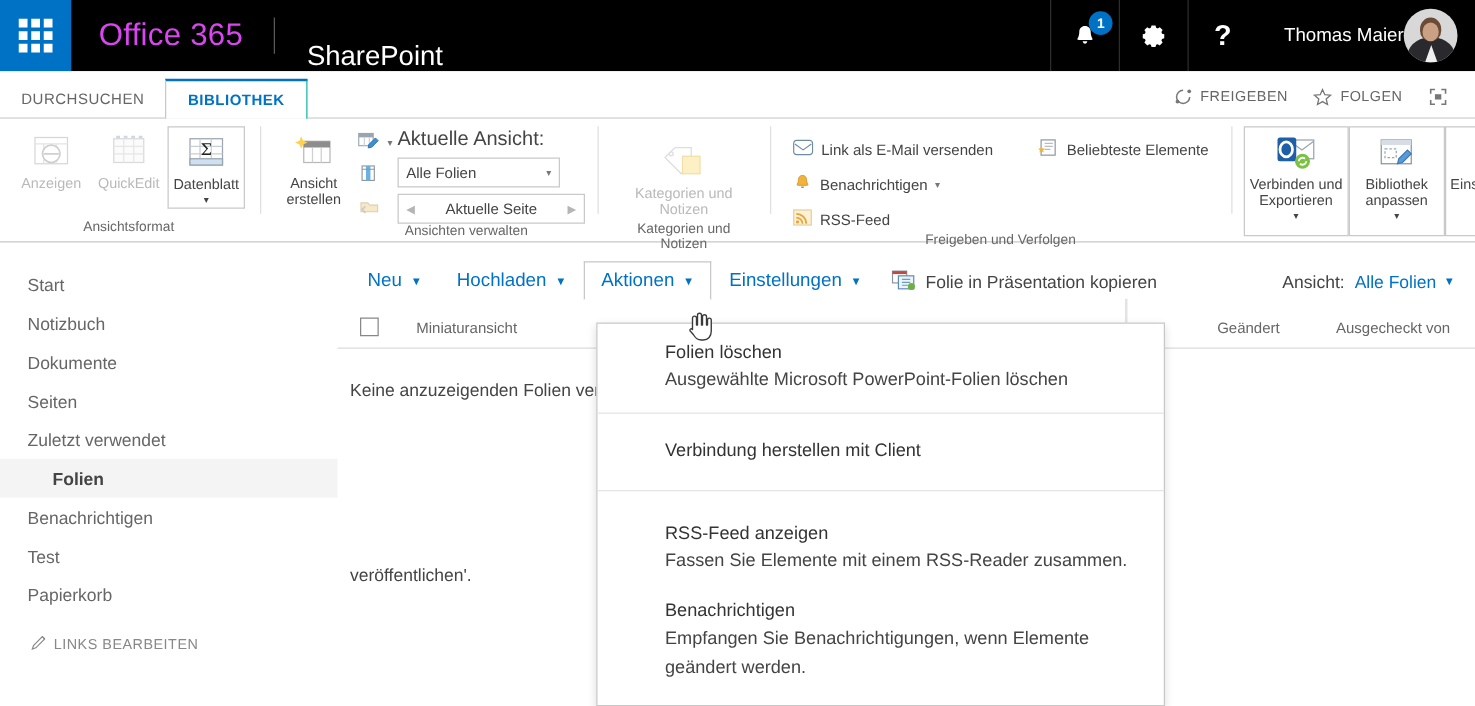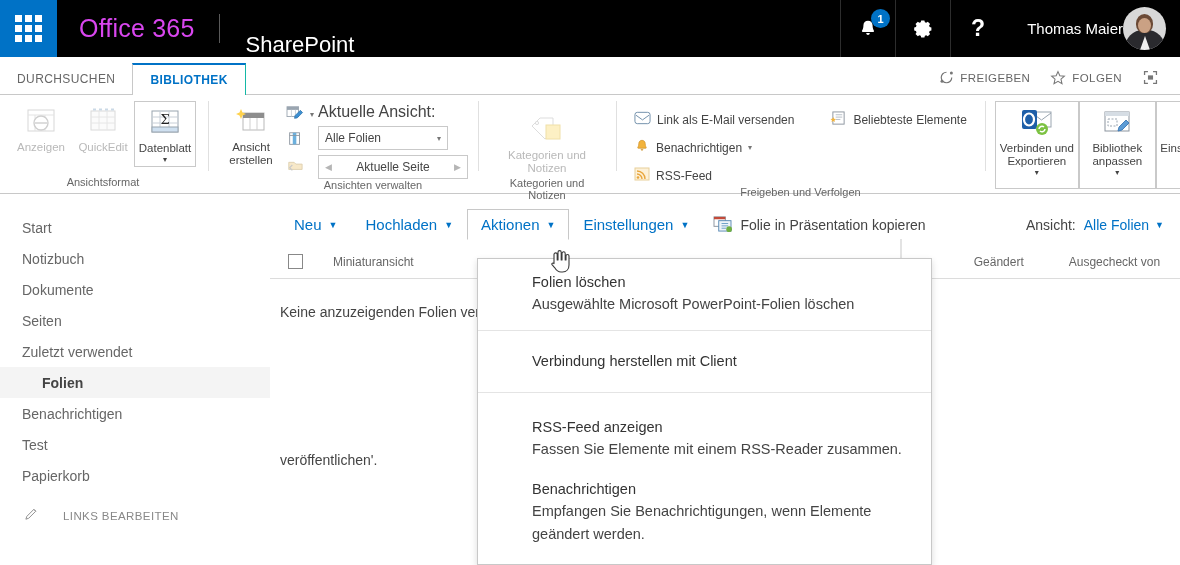--- a/index.html
+++ b/index.html
@@ -67,21 +67,21 @@
   .spinner { width:150px; height:24px; border:1px solid #c9c9c9; background:#fff; display:flex; align-items:center;
              justify-content:space-between; padding:0 6px; font-size:12px; color:#444; cursor:pointer;}
   .spinner .arr { color:#b5b5b5; font-size:9px; }
 
   
   .page { display:flex; height:371px; }
   .leftnav { width:270px; padding-top:18px; flex:0 0 270px; }
   .nav-item { height:31px; display:flex; align-items:center; padding-left:22px; font-size:14px; color:#666; cursor:pointer; }
   .nav-item.sub { padding-left:42px; }
   .nav-item.selected { background:#f4f4f4; color:#444; font-weight:600; }
-  .nav-edit { display:flex; align-items:center; gap:24px; padding:16px 0 0 24px; font-size:11.5px; letter-spacing:.4px; color:#888; cursor:pointer;}
+  .nav-edit { display:flex; align-items:center; gap:4px; padding:16px 0 0 24px; font-size:11.5px; letter-spacing:.4px; color:#888; cursor:pointer;}
 
   .content { flex:1; position:relative; padding-top:12px; }
   .cmdbar { display:flex; align-items:center; height:37px; padding-left:10px; position:relative; }
   .cmd { font-size:15px; color:#0072c6; padding:7px 14px; cursor:pointer; display:flex; align-items:center; gap:7px; white-space:nowrap;}
   .cmd .cr { font-size:9px; }
   .cmd.open { background:#fff; border:1px solid #c8c8c8; border-bottom:1px solid #fff; position:relative; z-index:60; padding:6px 13px;}
   .cmd-copy { font-size:14px; color:#444; display:flex; align-items:center; gap:8px; padding:7px 10px; cursor:pointer; white-space:nowrap;}
   .view-right { margin-left:auto; display:flex; align-items:center; gap:8px; padding-right:16px; font-size:14px; }
   .view-right .lab { color:#444; }
   .view-right .val { color:#0072c6; cursor:pointer; display:flex; align-items:center; gap:6px;}

